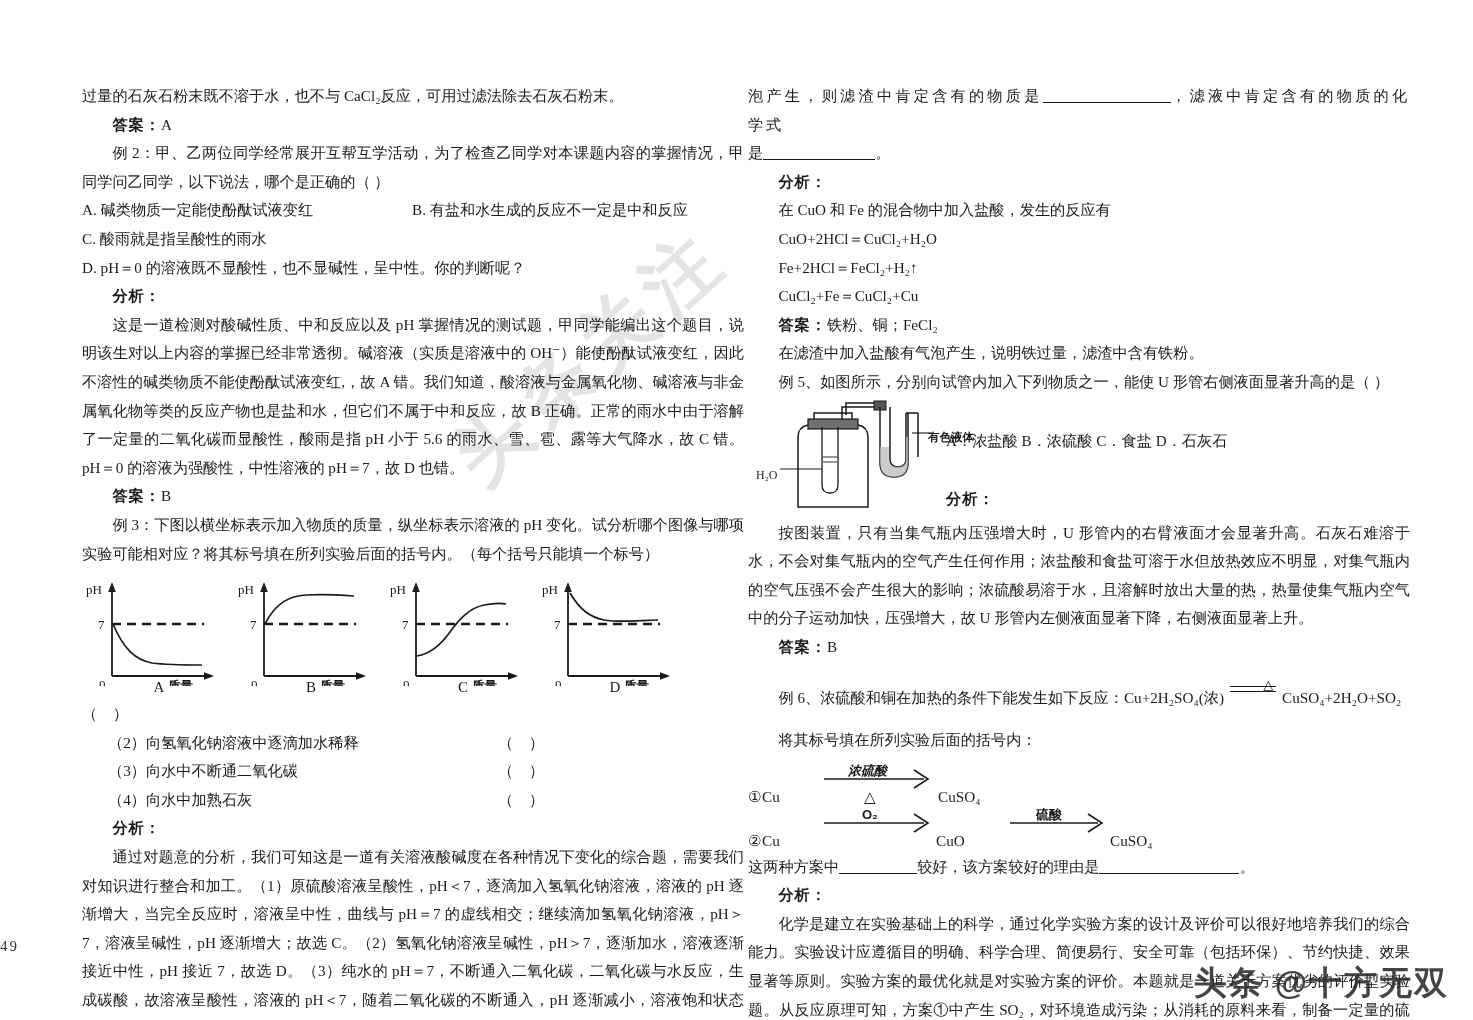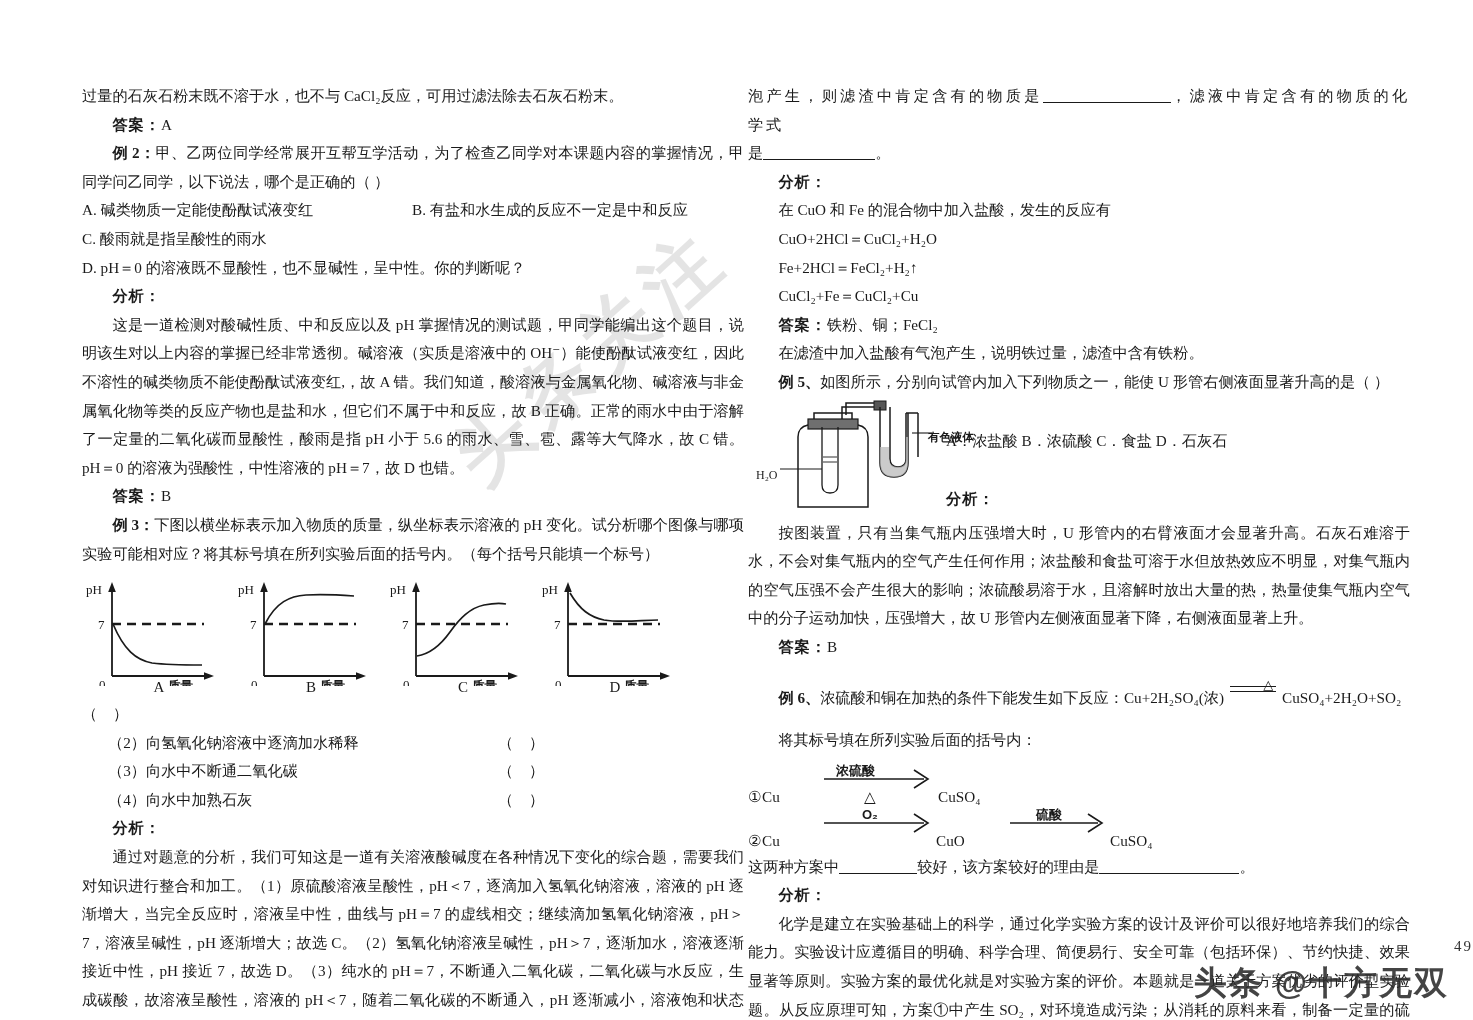--- a/index.html
+++ b/index.html
@@ -74,21 +74,21 @@
     font-size: 15.2px;
     line-height: 28.6px;
     text-align: justify;
     z-index: 2;
   }
   .col-left  { left: 82px; }
   .col-right { left: 748px; }
 
   p { margin: 0; }
   .ind { text-indent: 2em; }
-  .b { font-weight: 700; }
+  .b { font-weight: 400; }
   .lbl { font-weight: 700; letter-spacing: 1px; }
   .lat { font-family: "Liberation Serif", serif; }
   .blank { display: inline-block; border-bottom: 1px solid #1a1a1a; vertical-align: -2px; }
   .spw { letter-spacing: 2.8px; }
 
   
   .choices span { display: inline-block; }
 
   
   .charts {
@@ -152,21 +152,21 @@
     font-size: 13px;
     font-weight: 700;
     font-family: "Liberation Sans", sans-serif;
   }
 
   
   .pageno {
     position: absolute;
     left: 0; right: 0;
     top: 938px;
-    text-align: right;
+    text-align: left;
     font-size: 15px;
     letter-spacing: 2px;
     color: #333;
     z-index: 3;
   }
 
   
   .eqcond {
     display: inline-block;
     position: relative;
@@ -420,21 +420,21 @@
           <path d="M166,13 L180,22 L166,31" fill="none" stroke="#1a1a1a" stroke-width="1.6"></path>
 
           <line x1="76" y1="66" x2="176" y2="66" stroke="#1a1a1a" stroke-width="1.6"></line>
           <path d="M166,57 L180,66 L166,75" fill="none" stroke="#1a1a1a" stroke-width="1.6"></path>
 
           <line x1="262" y1="66" x2="350" y2="66" stroke="#1a1a1a" stroke-width="1.6"></line>
           <path d="M340,57 L354,66 L340,75" fill="none" stroke="#1a1a1a" stroke-width="1.6"></path>
         </svg>
         <span class="stxt" style="left:0px;  top:26px;">①</span>
         <span class="stxt lat" style="left:14px; top:26px;">Cu</span>
-        <span class="cnd" style="left:88px;top:0px;">浓硫酸</span>
+        <span class="cnd" style="left:100px;top:0px;font-style:italic;">浓硫酸</span>
         <span class="stxt" style="left:116px;top:26px;">△</span>
         <span class="stxt lat" style="left:190px;top:26px;">CuSO₄</span>
 
         <span class="stxt" style="left:0px;  top:70px;">②</span>
         <span class="stxt lat" style="left:14px; top:70px;">Cu</span>
         <span class="cnd" style="left:114px;top:44px;">O₂</span>
         <span class="stxt lat" style="left:188px;top:70px;">CuO</span>
         <span class="cnd" style="left:288px;top:44px;">硫酸</span>
         <span class="stxt lat" style="left:362px;top:70px;">CuSO₄</span>
       </div>

